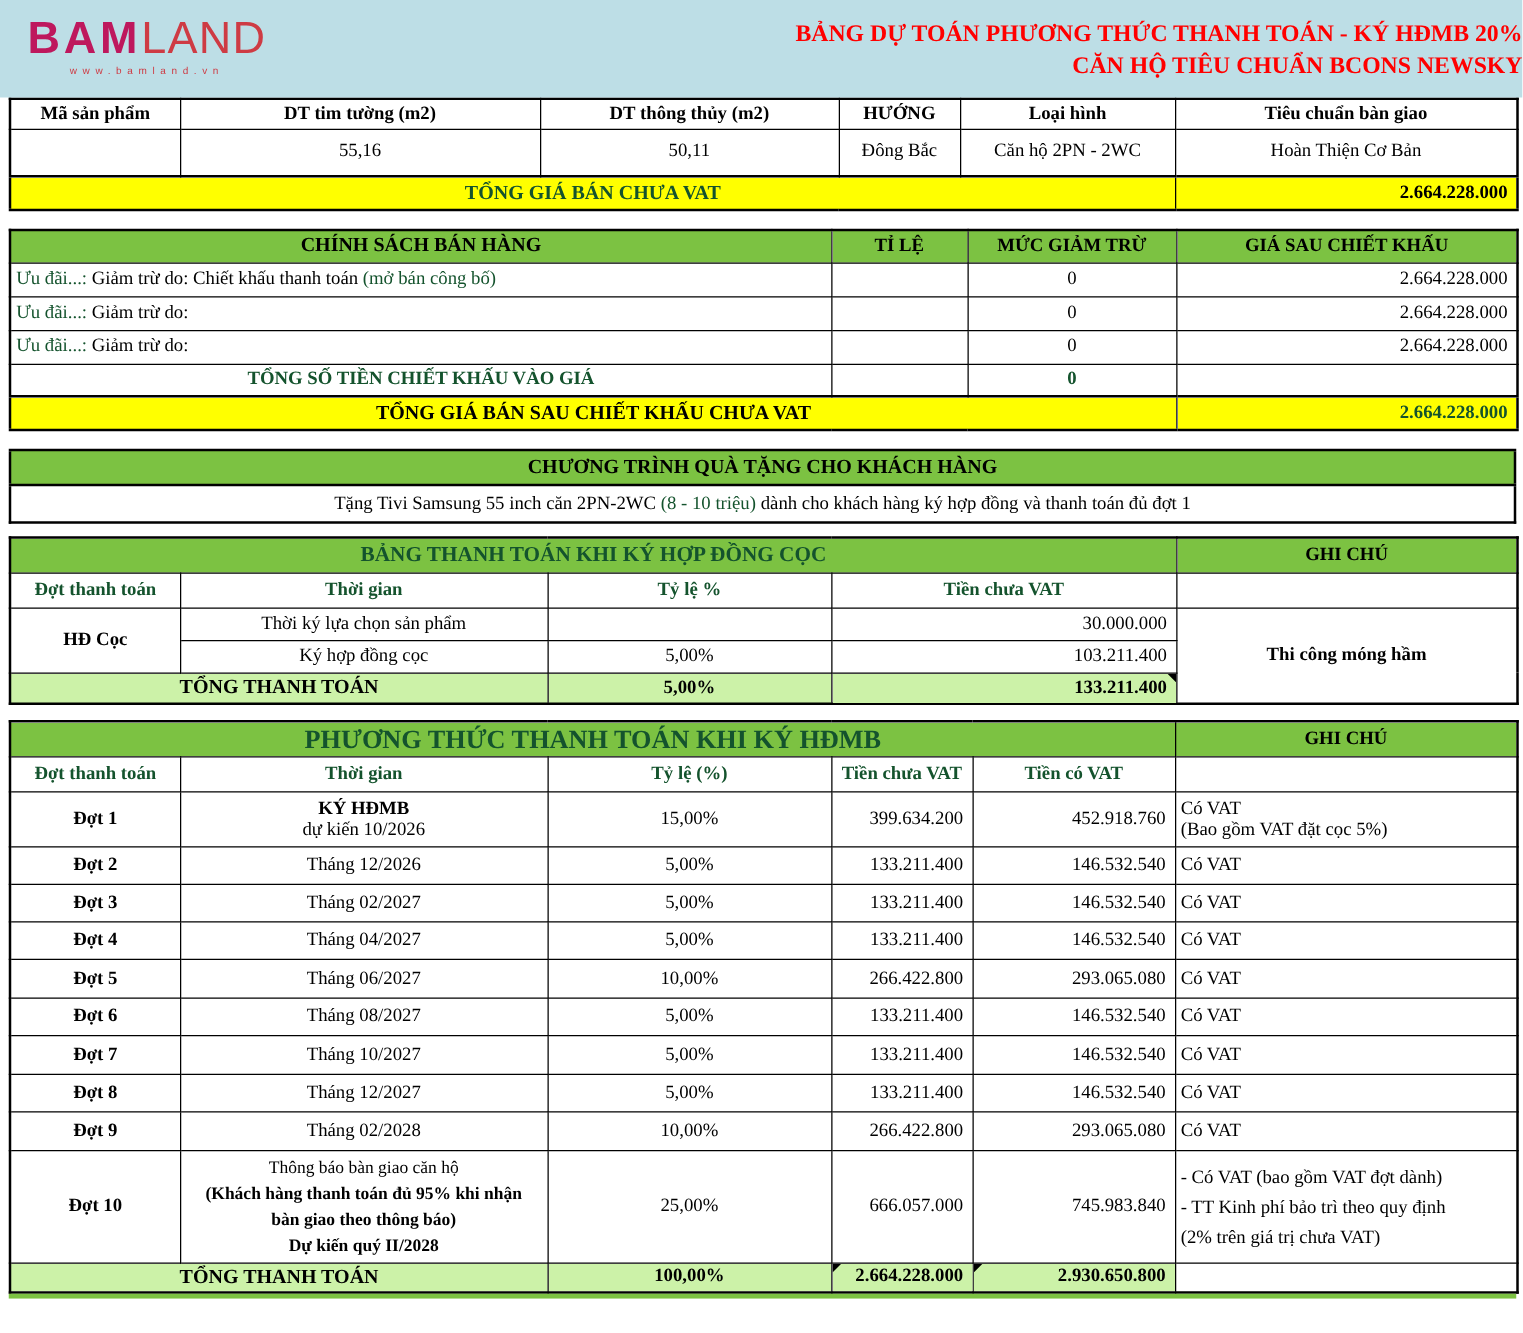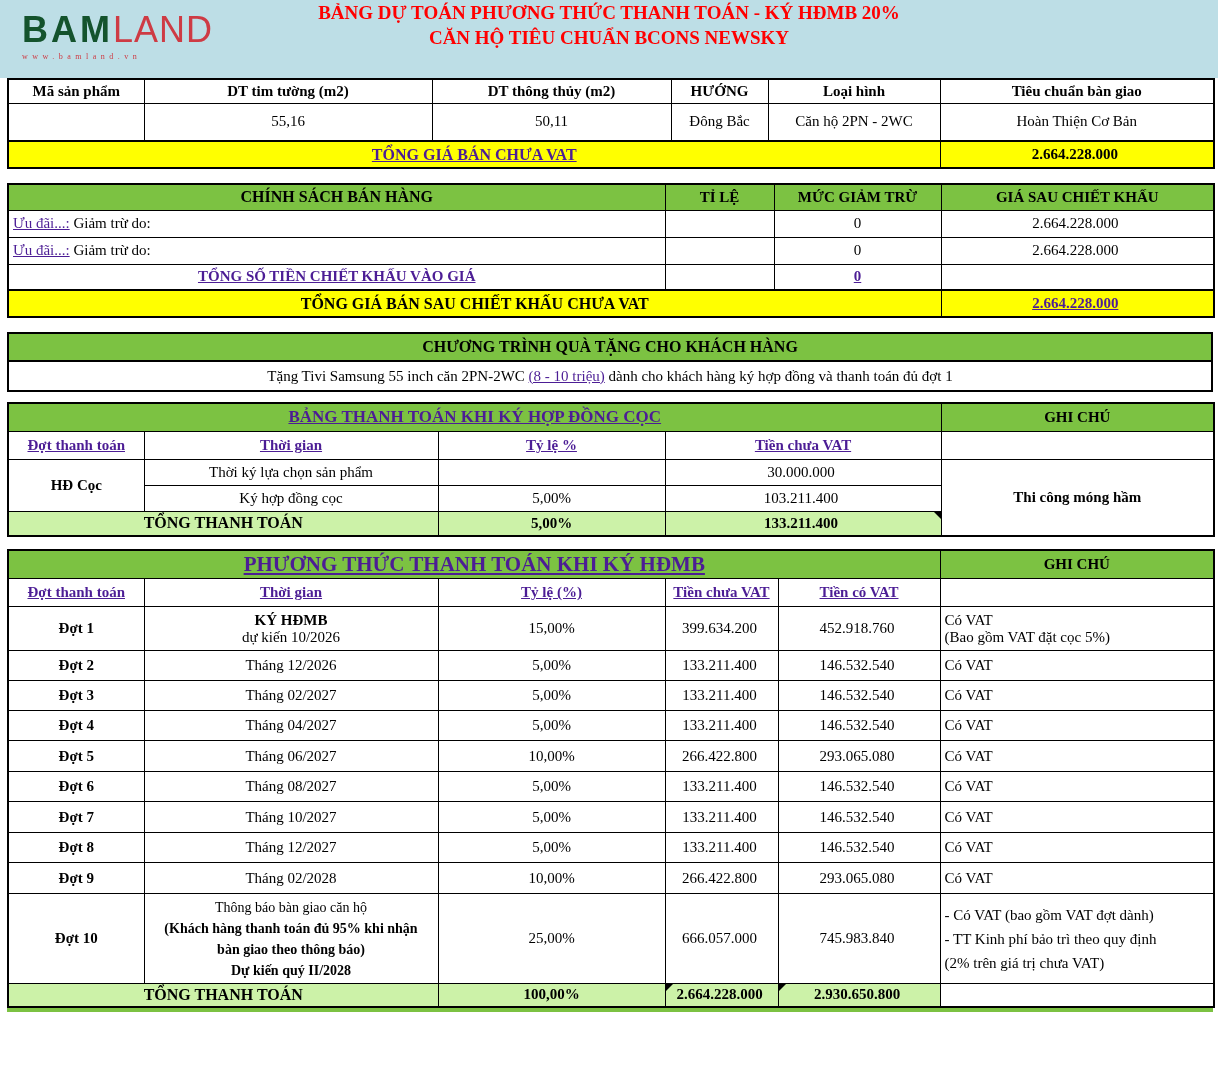--- a/index.html
+++ b/index.html
@@ -1,32 +1,32 @@
 <!DOCTYPE html>
 <html><head>
 <meta charset="utf-8">
 <style>
   * { margin:0; padding:0; box-sizing:border-box; }
   html,body { width:1218px; background:#ffffff; font-family:"Liberation Serif", serif; color:#000; }
   .banner { width:1218px; height:78px; background:#BDDEE6; position:relative; }
   .logo { position:absolute; left:22px; top:12px; font-family:"Liberation Sans", sans-serif; line-height:1; }
   .logo-line { display:flex; align-items:flex-end; }
-  .logo-main { font-size:36px; font-weight:800; color:#14532d; letter-spacing:3px; }
+  .logo-main { font-size:36px; font-weight:800; color:#be185d; letter-spacing:3px; }
   .logo-rest { font-size:36px; font-weight:400; color:#CE3B44; letter-spacing:1px; }
-  .logo-sub { font-size:8px; letter-spacing:4.5px; color:#CE3B44; margin-top:5px; text-align:left;font-family:Liberation Serif, serif; }
-  .titles { text-align:center; }
+  .logo-sub { font-size:8px; letter-spacing:4.5px; color:#CE3B44; margin-top:5px; text-align:center; }
+  .titles { text-align:right; padding-top:15px; }
   .title-line { color:#FF0000; font-weight:bold; font-size:19px; line-height:25px; }
   .gap14 { height:14px; } .gap10 { height:10px; } .gap12 { height:12px; }
   table { border-collapse:collapse; table-layout:fixed; margin-left:7px; width:1206px; border:2px solid #000; }
   td { border:1px solid #000; font-size:15px; overflow:hidden; vertical-align:middle; padding:1px 3px; }
   .c { text-align:center; }
-  .r { text-align:center; padding-right:7px; }
+  .r { text-align:right; padding-right:7px; }
   .l { text-align:left; padding-left:4px; }
   .b { font-weight:bold; }
-  .red { color:#4c1d95;text-decoration:underline; }
+  .red { color:#14532d; }
   .green { background:#7CC242; }
   .lgreen { background:#CCF2A8; }
   .yellow { background:#FFFF00; }
   .thick td { border-top-width:2px; border-bottom-width:2px; }
   .tri-tl { position:relative; }
   .tri-tl::before { content:""; position:absolute; left:0; top:0; border-left:7px solid #000; border-bottom:7px solid transparent; }
   .tri-tr { position:relative; }
   .tri-tr::before { content:""; position:absolute; right:0; top:0; border-right:7px solid #000; border-bottom:7px solid transparent; }
   .small { font-size:14px; }
   .strip { height:4px; background:#7CC242; margin-left:7px; width:1206px; }
@@ -89,20 +89,26 @@
       <col style="width:109px">
       <col style="width:167px">
       <col style="width:273px">
     </colgroup>
   <tbody>
       <tr style="height:26px">
     <td class="c b green" style="font-size:16px">CHÍNH SÁCH BÁN HÀNG</td>
     <td class="c b green">TỈ LỆ</td>
     <td class="c b green">MỨC GIẢM TRỪ</td>
     <td class="c b green">GIÁ SAU CHIẾT KHẤU</td>
+  </tr>
+  <tr style="height:27px">
+    <td class="l"><span class="red">Ưu đãi...:</span><span> Giảm trừ do: Chiết khấu thanh toán </span><span class="red">(mở bán công bố)</span></td>
+    <td class="c"></td>
+    <td class="c">0</td>
+    <td class="r">2.664.228.000</td>
   </tr>
   <tr style="height:27px">
     <td class="l"><span class="red">Ưu đãi...:</span><span> Giảm trừ do:</span></td>
     <td class="c"></td>
     <td class="c">0</td>
     <td class="r">2.664.228.000</td>
   </tr>
   <tr style="height:27px">
     <td class="l"><span class="red">Ưu đãi...:</span><span> Giảm trừ do:</span></td>
     <td class="c"></td>

